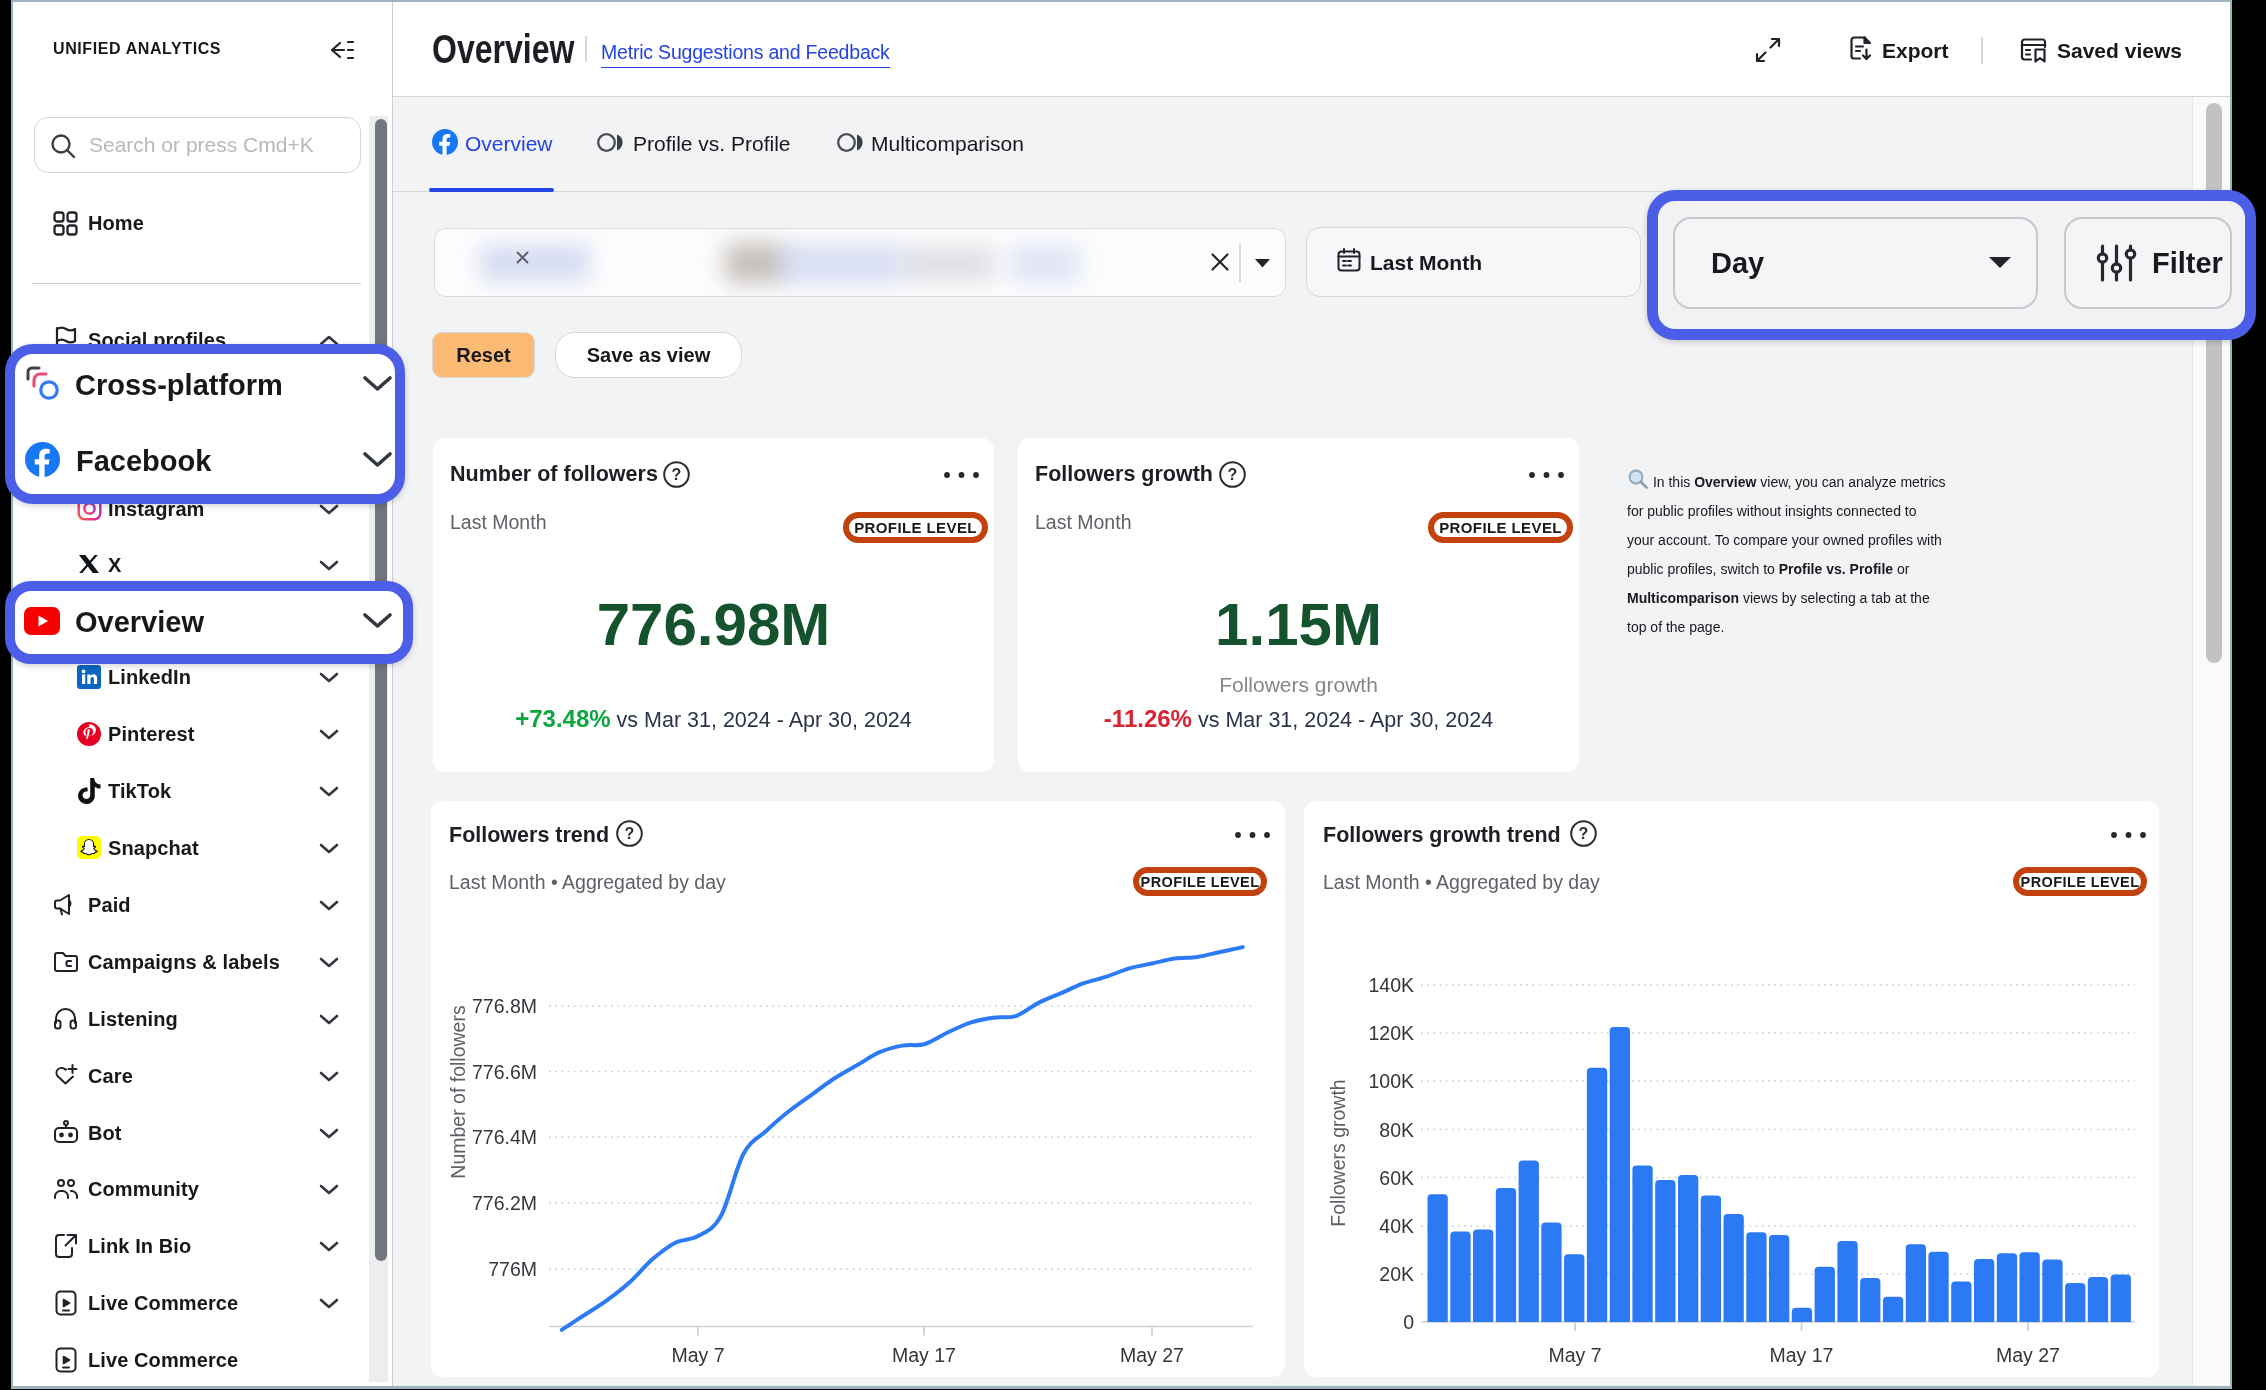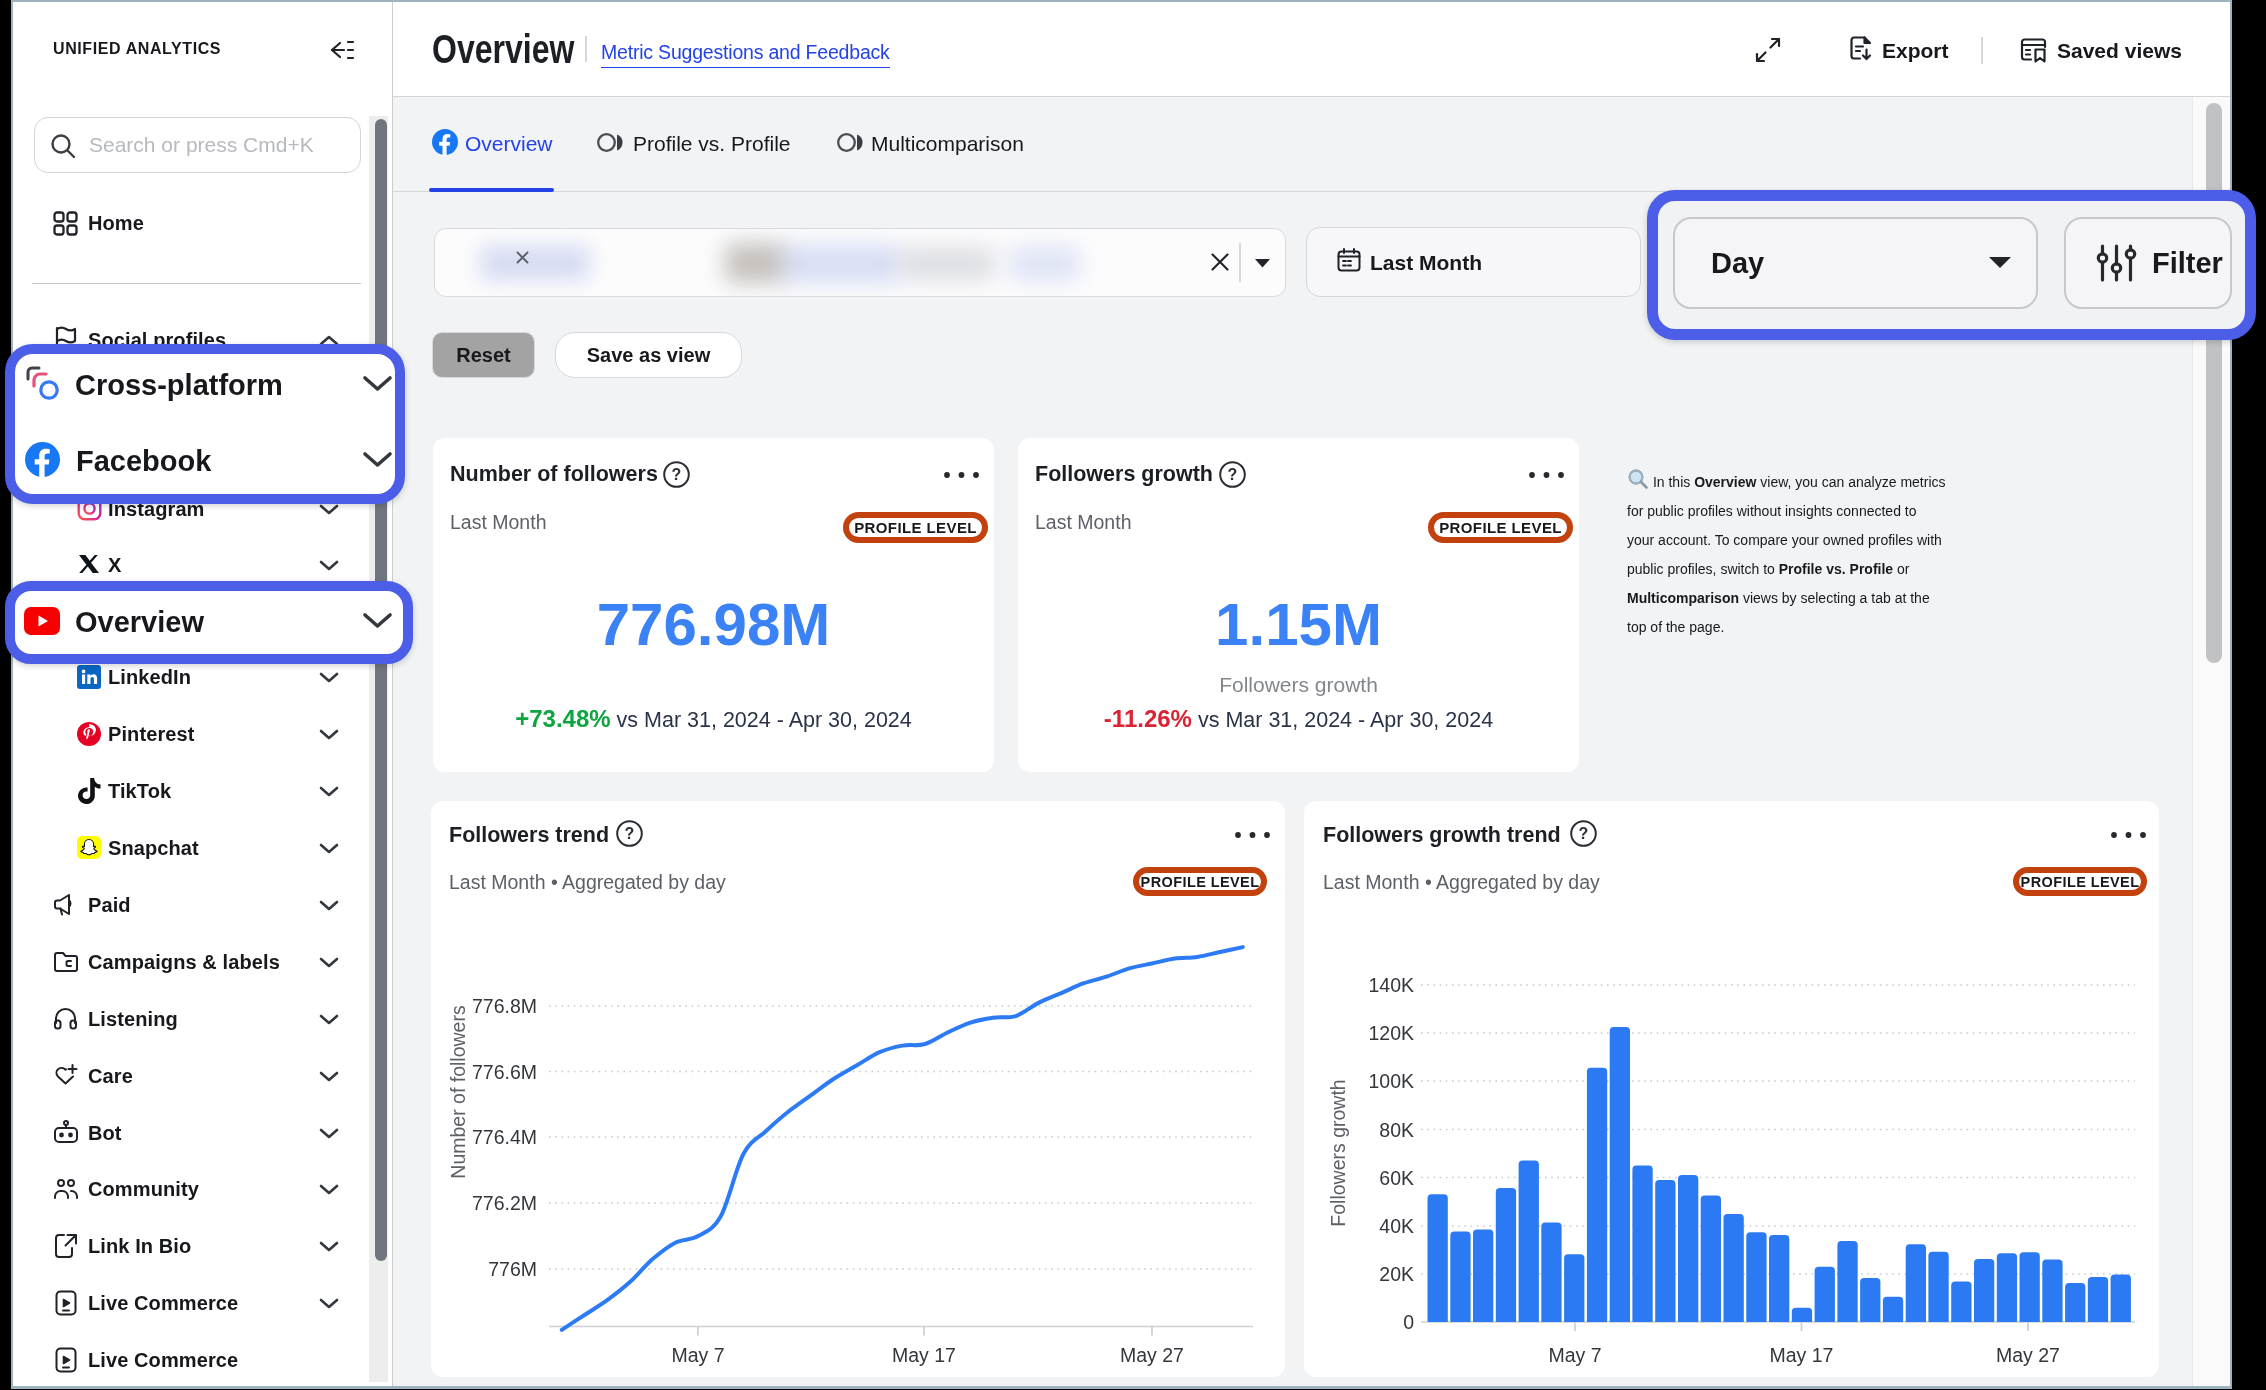--- a/index.html
+++ b/index.html
@@ -9,21 +9,21 @@
 #win{position:absolute;left:13px;top:2px;width:2217px;height:1384px;background:#fff;overflow:hidden}
 
 #sidebar{position:absolute;left:0;top:0;width:379px;height:1384px;background:#fff}
 #sbborder{position:absolute;left:379px;top:0;width:1px;height:1384px;background:#cbcdd0}
 #main{position:absolute;left:380px;top:0;width:1837px;height:1384px;background:#f2f3f5}
 #header{position:absolute;left:380px;top:0;width:1837px;height:95px;background:#fff;border-bottom:1px solid #d4d5d7}
 #tabline{position:absolute;left:380px;top:189px;width:1837px;height:1px;background:#d6d7d9}
 .ic{stroke:#1f2228;stroke-width:2;fill:none;stroke-linecap:round;stroke-linejoin:round}
 .sbitem{position:absolute;font-weight:bold;font-size:20px;color:#16181c;letter-spacing:.1px}
 .chev{position:absolute;width:20px;height:12px}
-.bignum{font-weight:bold;color:#3b82f6}
+.bignum{font-weight:bold;color:#14532d}
 .greyt{color:#5d6167}
 .pill{position:absolute;border:6px solid #c2410c;border-radius:16px;font-weight:bold;font-size:15px;letter-spacing:.4px;color:#17191d;display:flex;align-items:center;justify-content:center}
 .card{position:absolute;background:#fff;border-radius:12px}
 </style>
 </head>
 <body>
 <div id="frame"></div>
 <div id="win">
 <div id="sidebar"></div>
 <div id="sbborder"></div>
@@ -303,21 +303,21 @@
 <div class="abs" style="left:1293px;top:225px;width:335px;height:70px;background:#f7f7f9;border:1.5px solid #d4d6d9;border-radius:14px"></div>
 <svg class="abs" style="left:1324px;top:246px" width="24" height="24" viewBox="0 0 24 24">
       <g stroke="#1f2228" stroke-width="2" fill="none" stroke-linecap="round" stroke-linejoin="round">
         <rect x="1.5" y="3.5" width="21" height="19" rx="3"></rect>
         <path d="M1.5 8.5h21M7 1v4M17 1v4"></path>
         <path d="M6 13h3M11 13h3M6 17.5h3M11 17.5h3" stroke-width="1.8"></path>
       </g>
     </svg>
 <div class="abs" style="left:1357px;top:249px;font-weight:bold;font-size:21px;color:#17191c">Last Month</div>
 
-<div class="abs" style="left:419px;top:330px;width:103px;height:46px;background:#a3a3a3;border:1.5px solid #d6d8db;border-radius:10px;display:flex;align-items:center;justify-content:center;font-weight:bold;font-size:20px;color:#17191c">Reset</div>
+<div class="abs" style="left:419px;top:330px;width:103px;height:46px;background:#fdba74;border:1.5px solid #d6d8db;border-radius:10px;display:flex;align-items:center;justify-content:center;font-weight:bold;font-size:20px;color:#17191c">Reset</div>
 <div class="abs" style="left:542px;top:330px;width:187px;height:46px;background:#fff;border:1.5px solid #d6d8db;border-radius:20px;display:flex;align-items:center;justify-content:center;font-weight:bold;font-size:20px;color:#17191c">Save as view</div>
 
 <div class="card" style="left:420px;top:436px;width:561px;height:334px"></div>
 <div class="abs" style="left:437px;top:460px;font-weight:bold;font-size:21.5px;color:#1c1f24">Number of followers</div>
 <svg class="abs" style="left:650px;top:459px" width="27" height="27" viewBox="0 0 27 27">
       <circle cx="13.5" cy="13.5" r="12.3" stroke="#2a2d33" stroke-width="2" fill="none"></circle>
       <text x="13.5" y="19" text-anchor="middle" font-size="16" font-weight="bold" fill="#2a2d33" font-family="Liberation Sans,sans-serif">?</text>
     </svg>
 <svg class="abs" style="left:929px;top:468px" width="40" height="10" viewBox="0 0 40 10">
       <g fill="#26292e">

